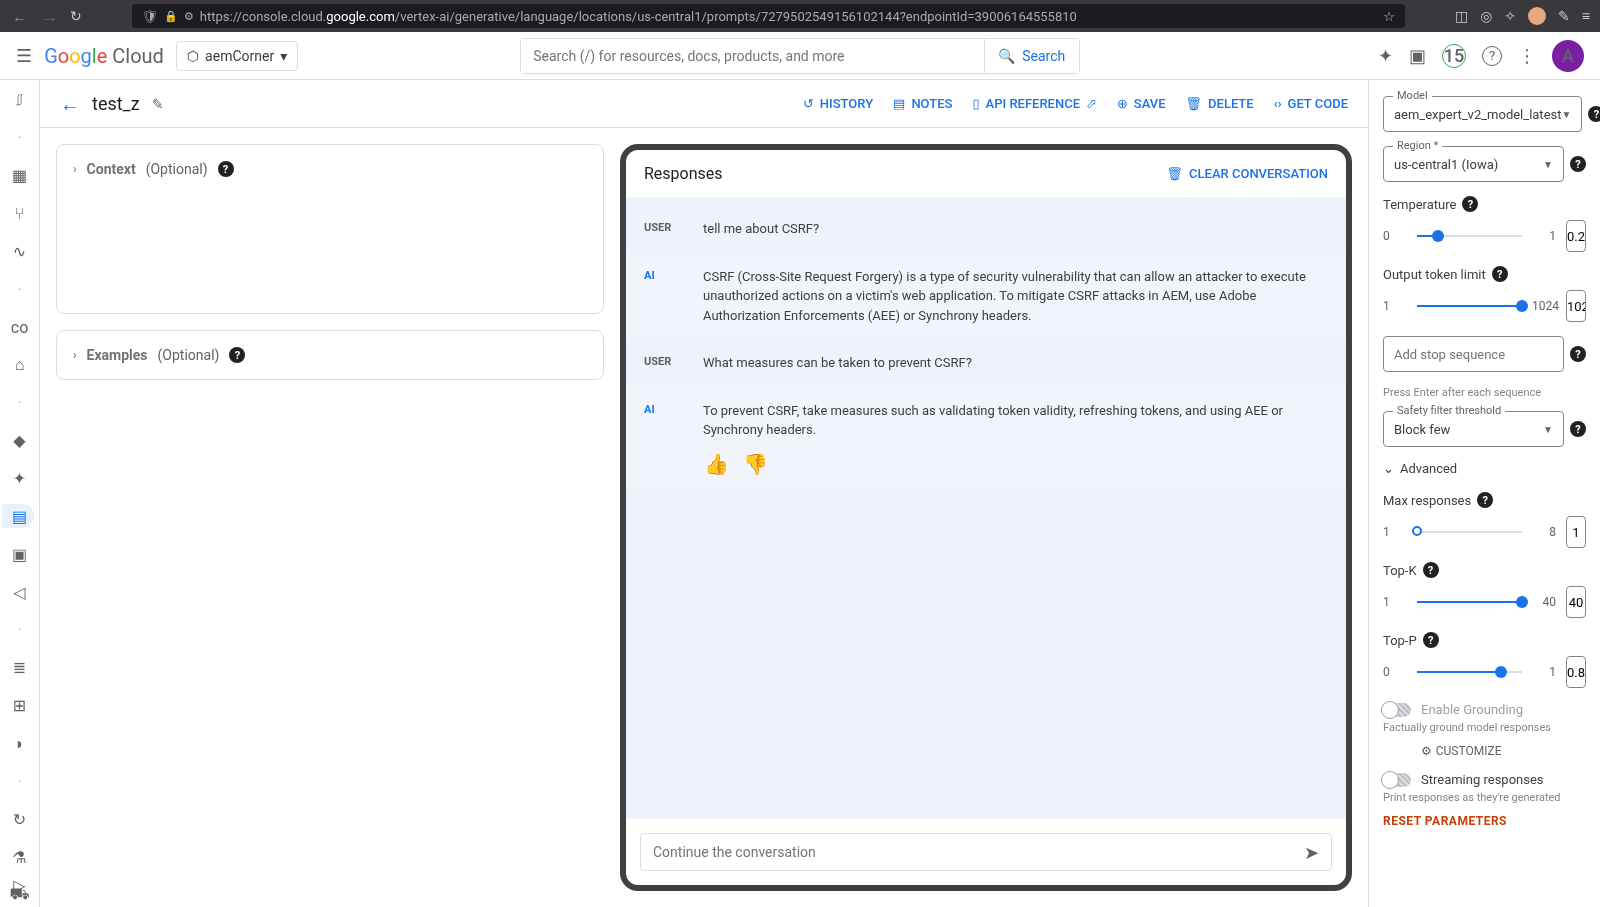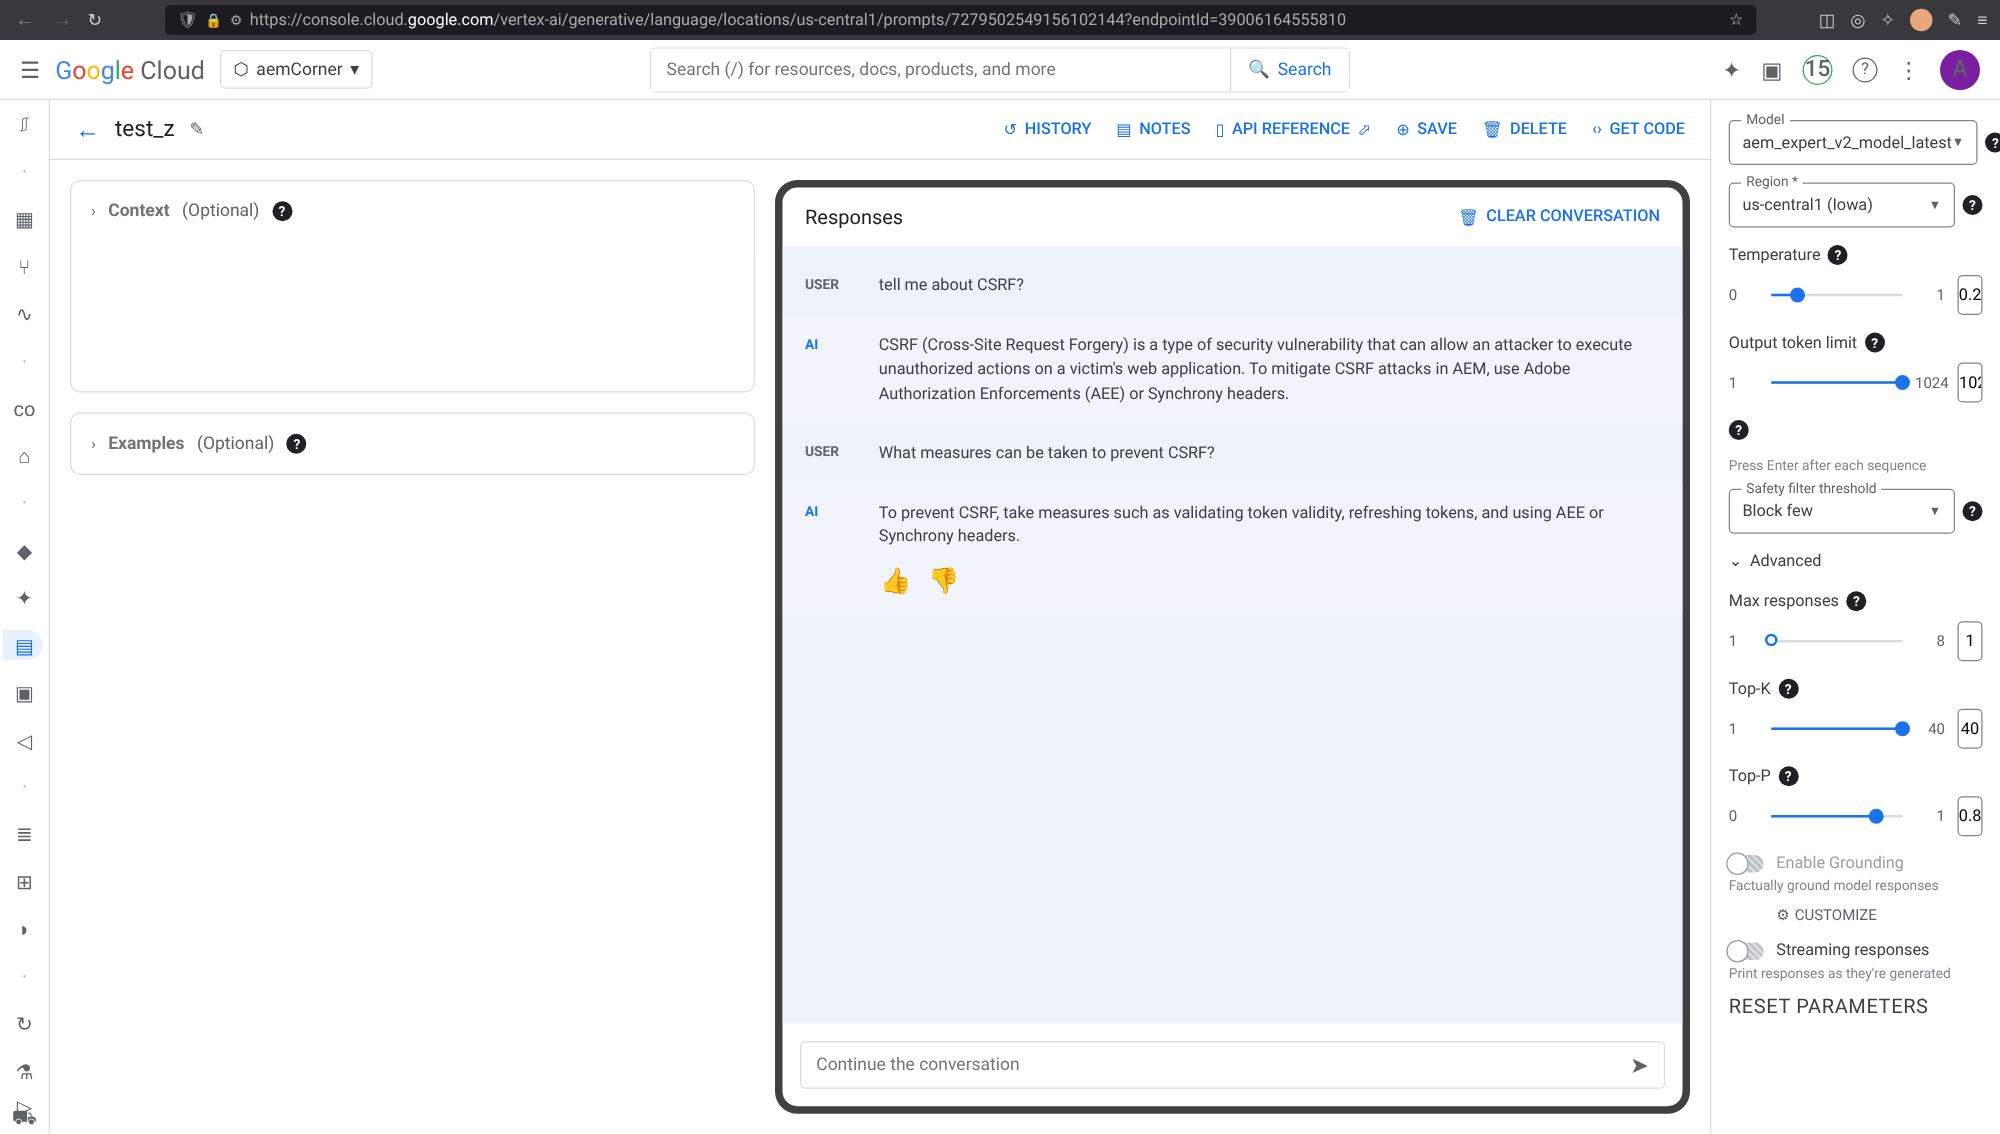--- a/index.html
+++ b/index.html
@@ -91,21 +91,21 @@
 .stop-input{border:1px solid #80868b;border-radius:4px;height:36px;width:100%;padding:0 10px;font-size:13px}
 .hint{font-size:11px;color:#80868b;margin-top:4px;margin-bottom:12px}
 .advanced-toggle{display:flex;align-items:center;gap:6px;font-size:13px;color:#3c4043;cursor:pointer;margin-bottom:16px}
 .toggle-row{display:flex;align-items:center;gap:10px;margin-bottom:4px}
 .toggle{width:28px;height:14px;background:#bdc1c6;border-radius:7px;position:relative}
 .toggle::after{content:'';position:absolute;width:16px;height:16px;background:#fff;border:1px solid #9aa0a6;border-radius:50%;top:-2px;left:-2px}
 .toggle.stripes{background:repeating-linear-gradient(45deg,#bdc1c6,#bdc1c6 2px,#dadce0 2px,#dadce0 4px)}
 .toggle-label{font-size:13px;color:#3c4043}
 .toggle-desc{font-size:11px;color:#80868b;margin-bottom:10px}
 .customize{font-size:12px;color:#5f6368;margin-left:38px;display:flex;align-items:center;gap:4px;margin-bottom:14px;cursor:pointer}
-.reset{font-size:16px;font-weight:400;color:#404040;letter-spacing:0.5px;cursor:pointer}
+.reset{font-size:12px;font-weight:700;color:#c2410c;letter-spacing:0.5px;cursor:pointer}
 </style>
 </head>
 <body>
 
 <div class="browser-bar">
   <span class="nav-arrow">←</span>
   <span class="nav-arrow fwd">→</span>
   <span class="reload">↻</span>
   <div class="url-bar">
     <span>🛡</span>
@@ -315,20 +315,21 @@
       <div class="slider-track">
           <div class="slider-fill" style="width:100%"></div>
           <div class="slider-thumb" style="left:100%"></div>
         </div>
       <span class="slider-max">1024</span>
       <input class="num-input" value="1024" style="">
     </div>
 
     <div class="field">
       <div class="field-row">
+        <input class="stop-input" style="flex: 1 1 0%;" placeholder="Add stop sequence">
         <span class="help-icon">?</span>
       </div>
     </div>
     <div class="hint">Press Enter after each sequence</div>
 
     <div class="field">
       <div class="field-row">
         <div class="select" style="flex:1">
           <span class="field-label">Safety filter threshold</span>
           <span class="val">Block few</span>

